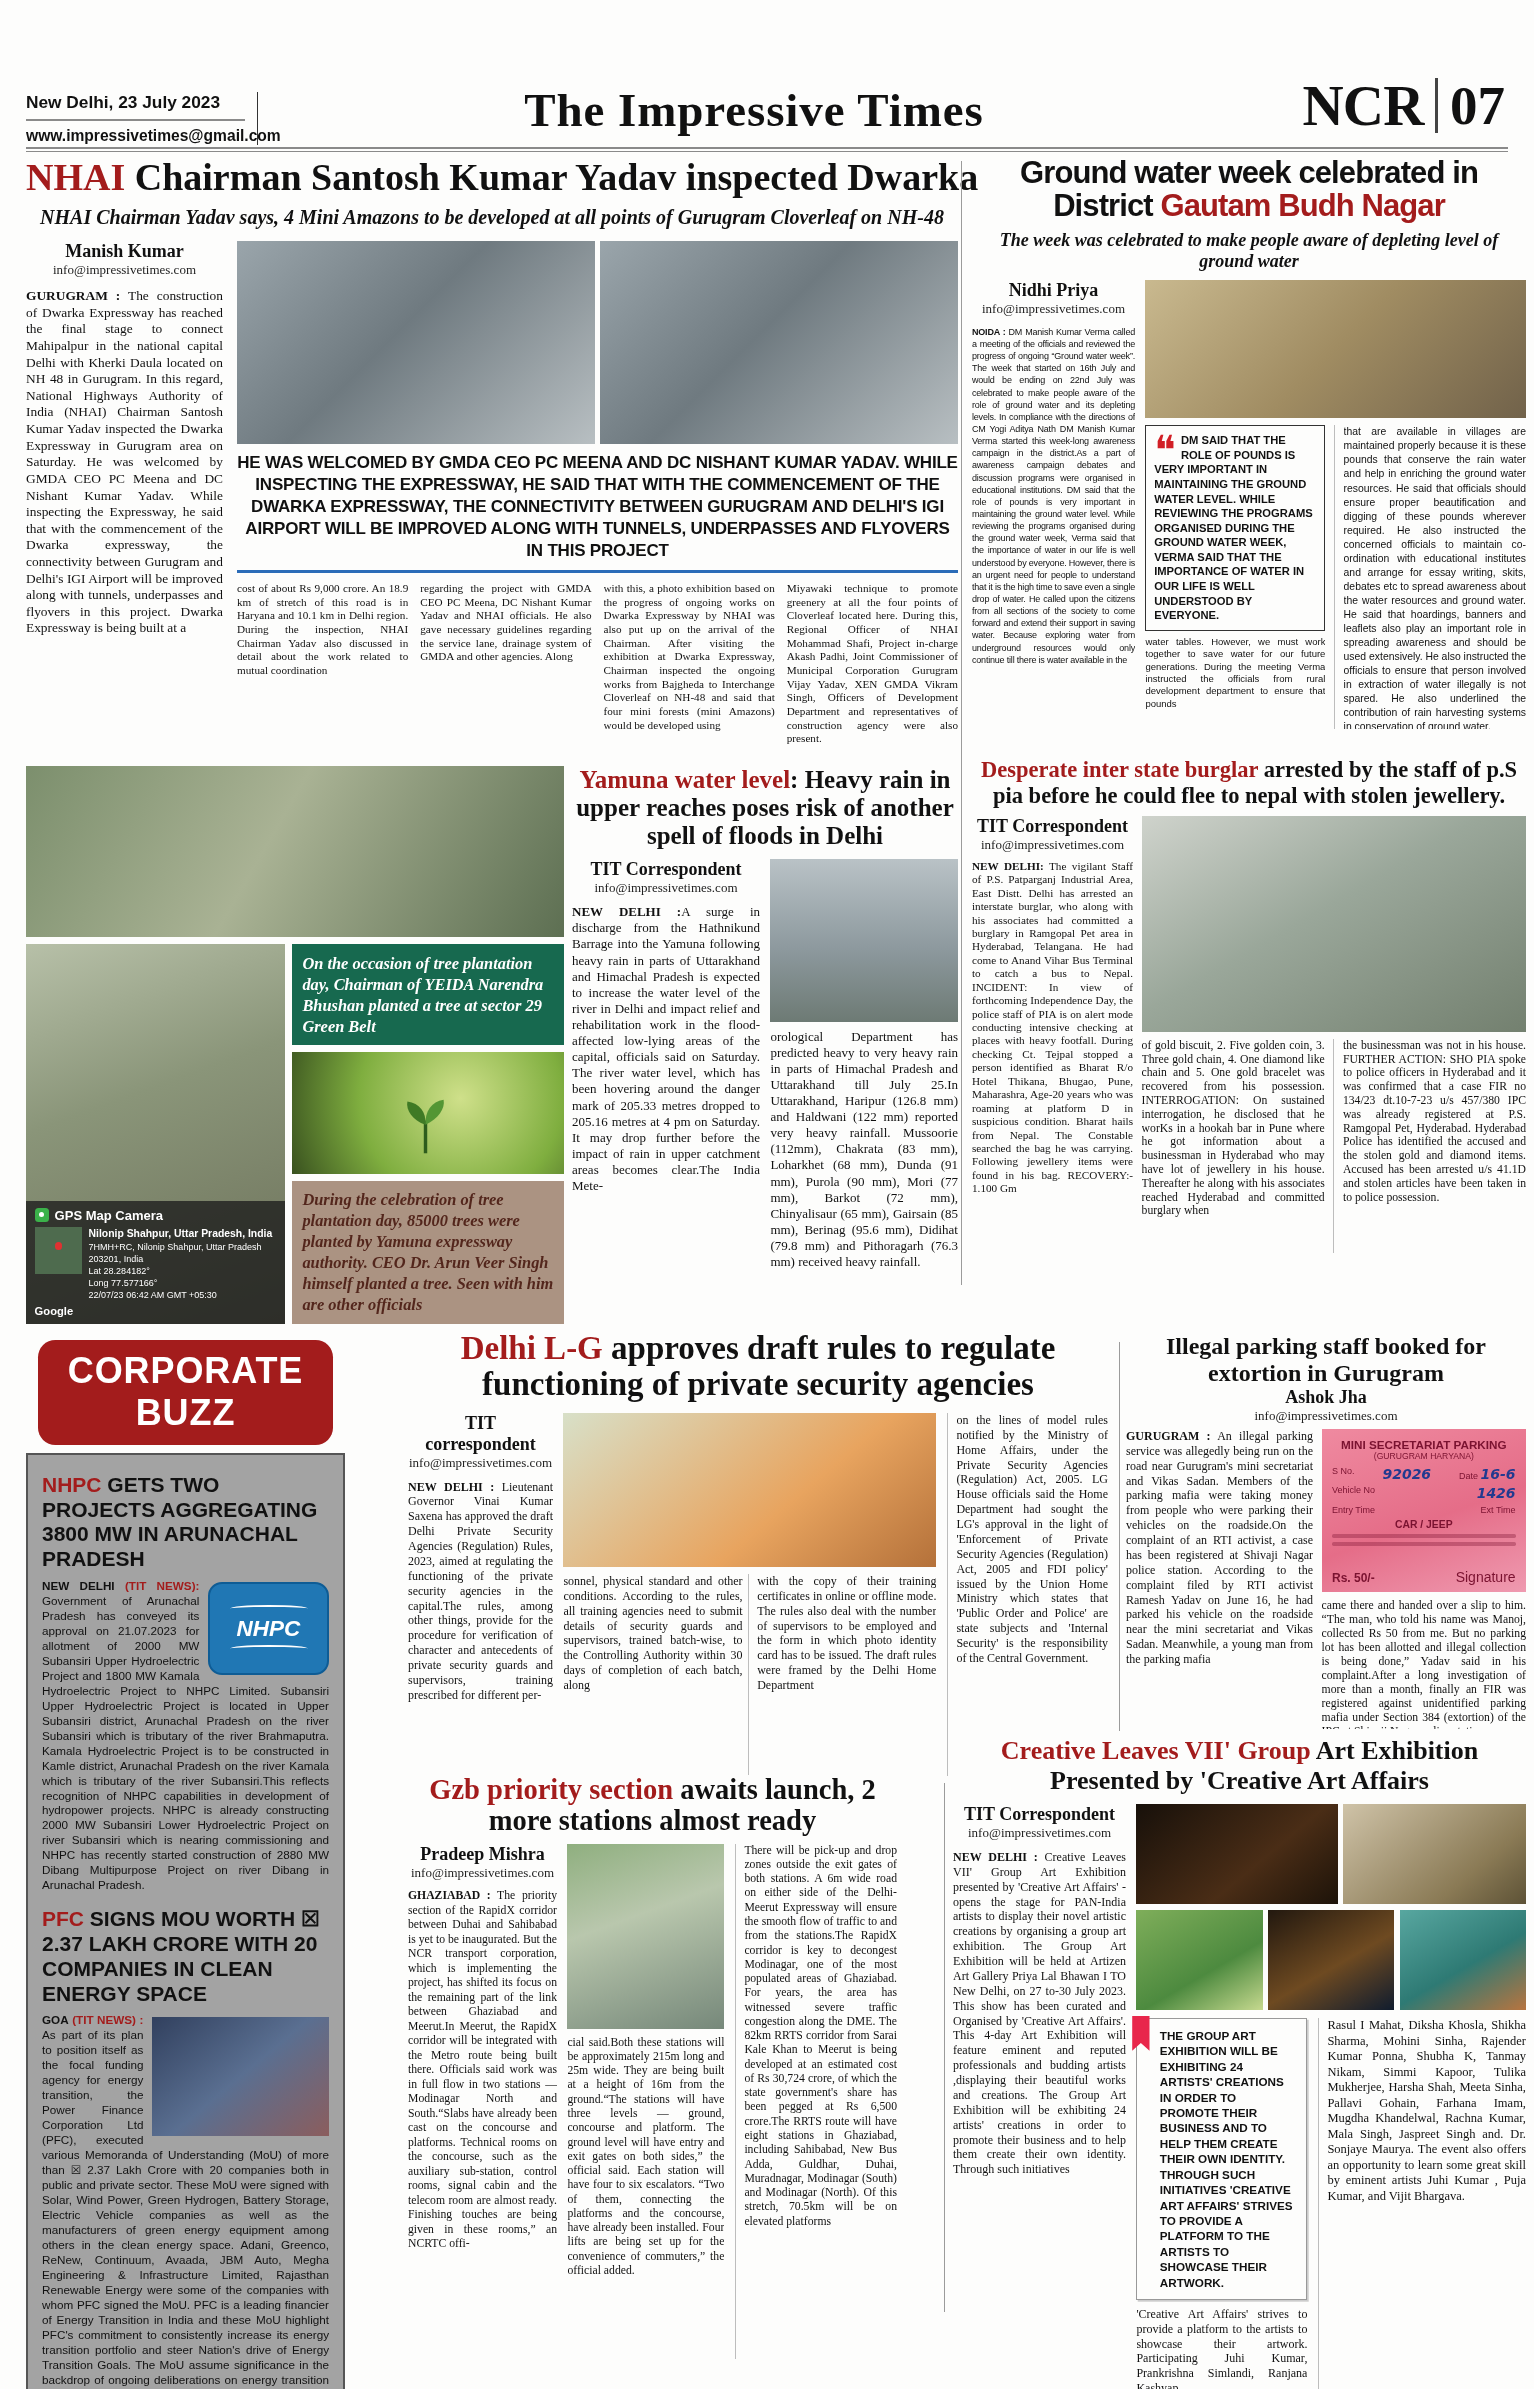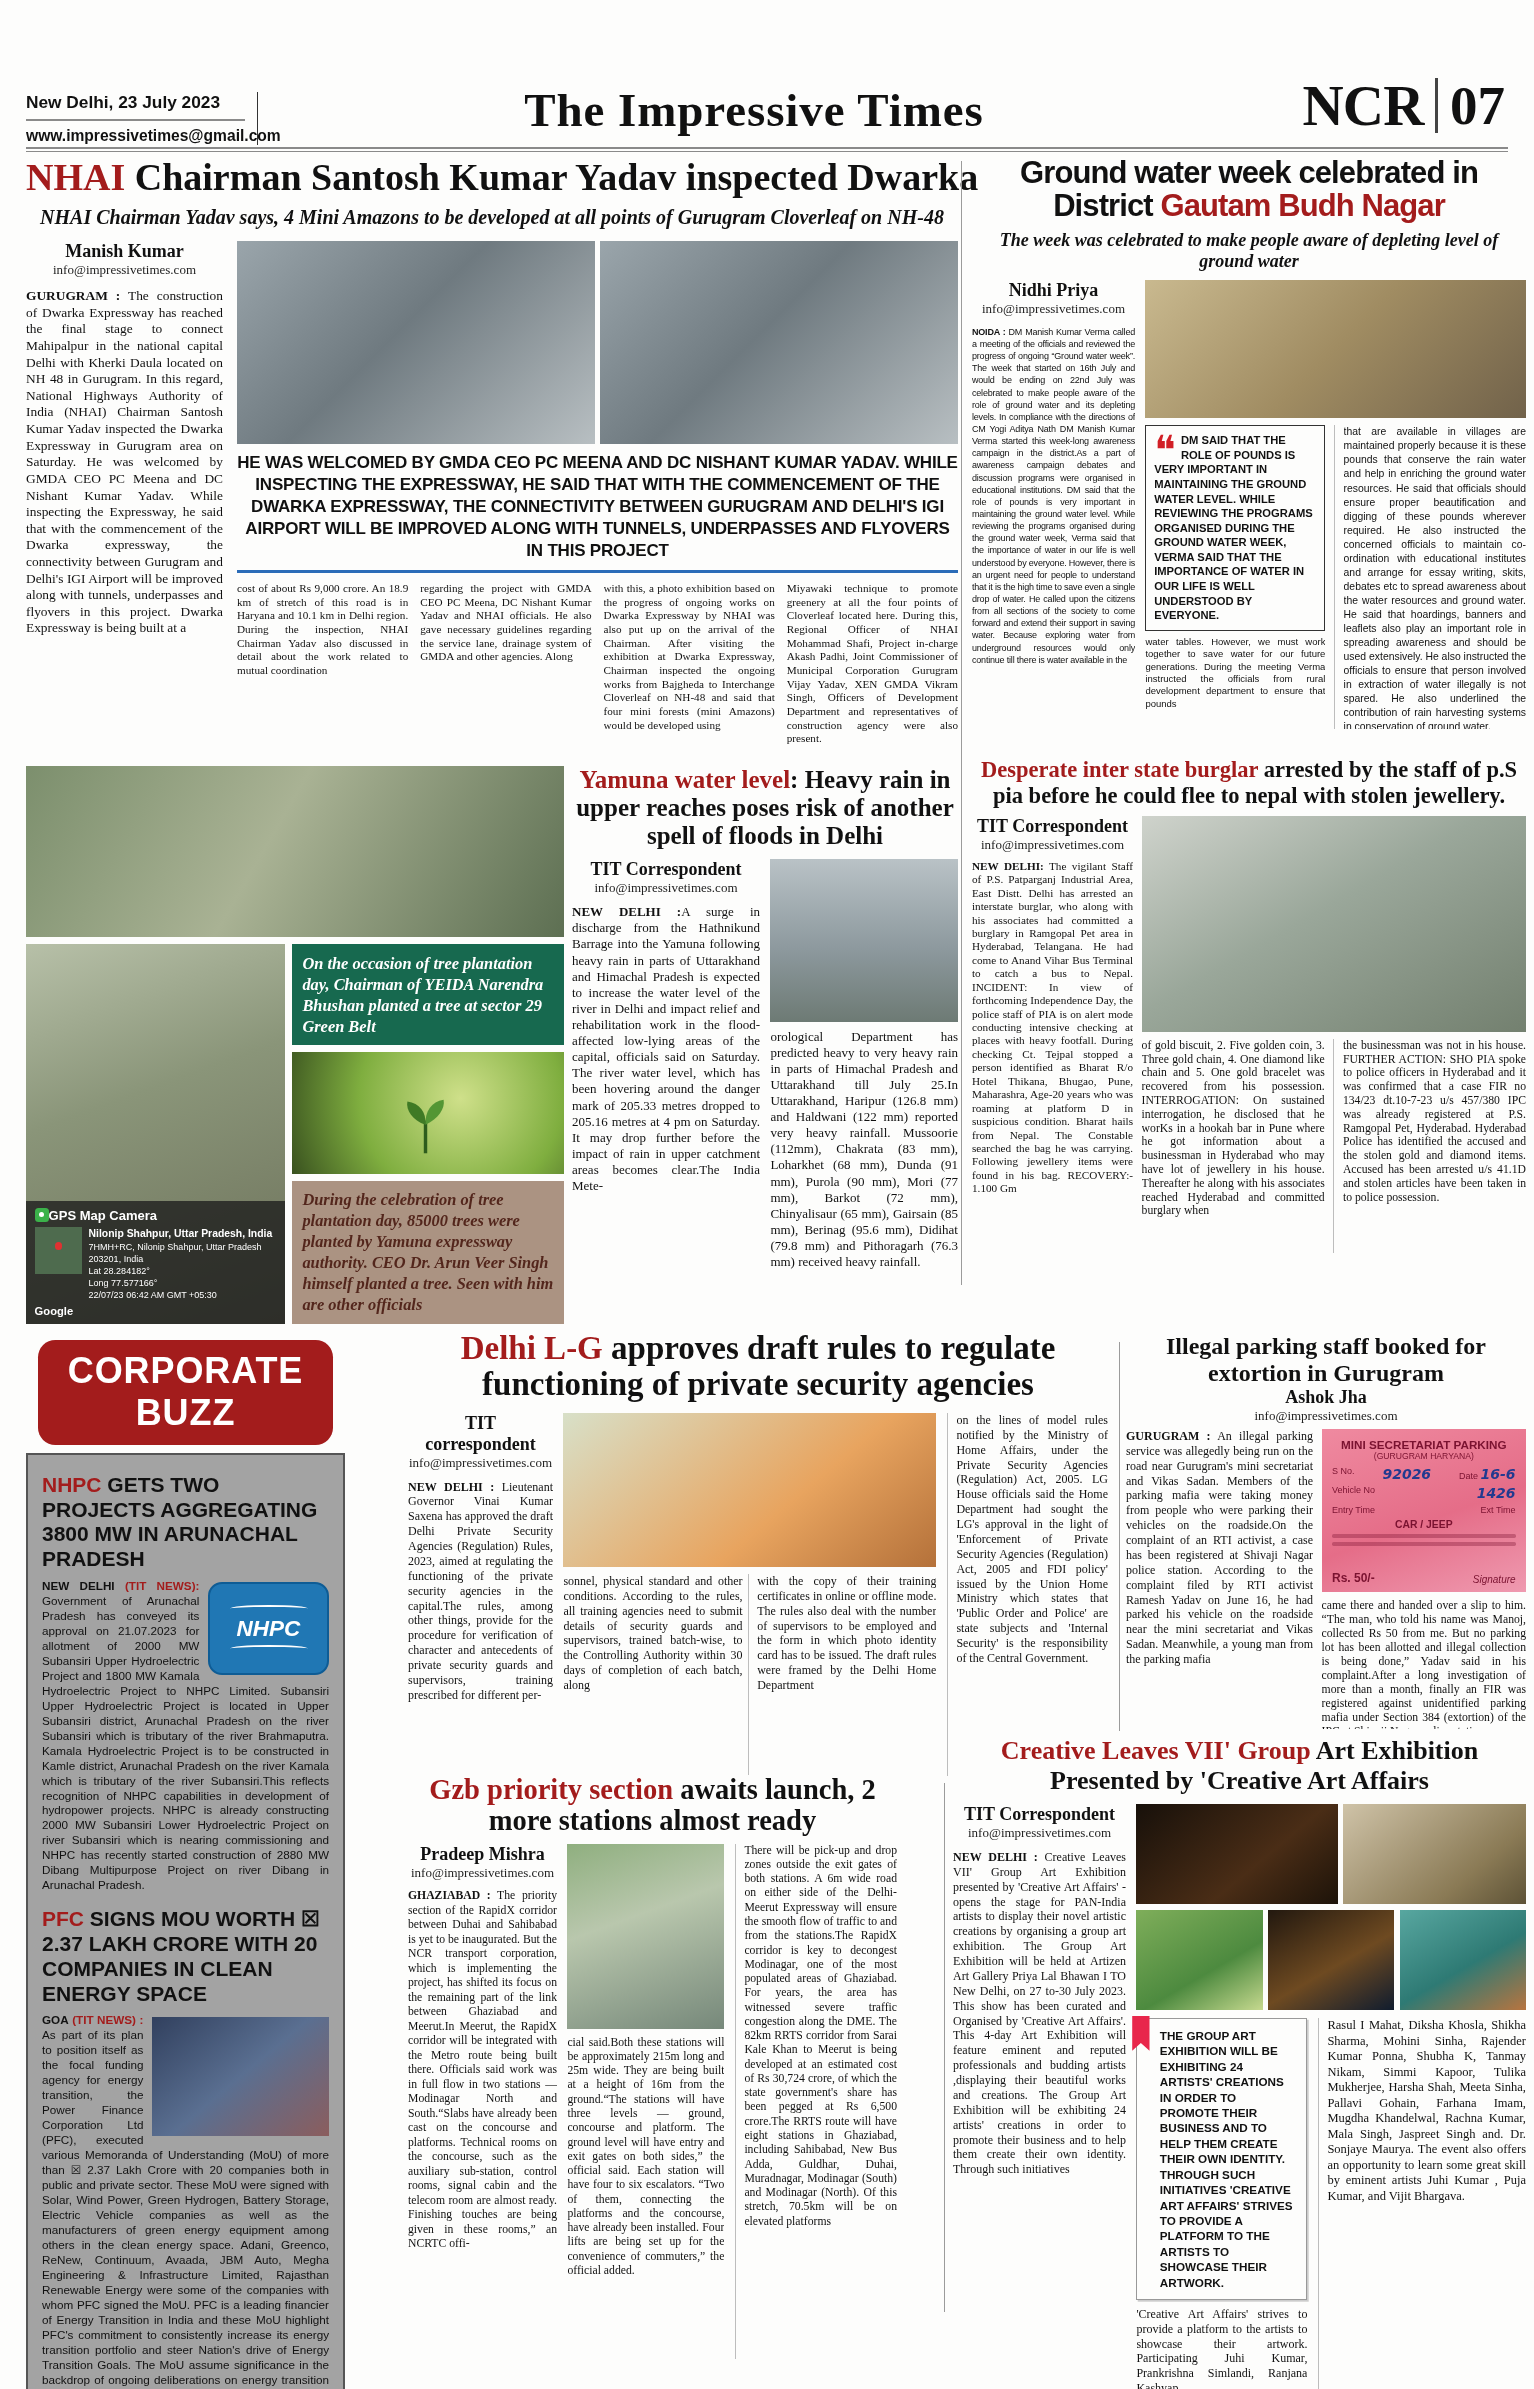--- a/index.html
+++ b/index.html
@@ -45,21 +45,21 @@
   .blueline { height:3.5px; background:#2b6cb8; margin:7.8px 0 8.6px; }
   .cols4 { display:flex; gap:12px; }
   .cols4 .j { flex:1; font-size:11.2px; line-height:1.22; height:163px; }
 
   
   .sec-collage { left:26px; top:766px; width:538px; height:560px; }
   .strip { height:171px; background:linear-gradient(120deg,#7c8f6d,#a9b294 45%,#5d6f52); }
   .c-row { display:flex; gap:7px; margin-top:7px; height:380px; }
   .portrait { width:259px; position:relative; background:linear-gradient(160deg,#b7c0a8,#8a9579 40%,#6b6f58); }
   .gps { position:absolute; left:0; right:0; bottom:0; background:rgba(28,28,28,.78); color:#fff; padding:7px 8.6px; }
-  .gps-head { display:flex; align-items:flex-start; font:bold 13px "Liberation Sans", sans-serif; margin-bottom:3.5px; }
+  .gps-head { display:flex; align-items:flex-start; gap:6px; font:bold 13px "Liberation Sans", sans-serif; margin-bottom:3.5px; }
   .gps-ico { width:14px; height:14px; border-radius:3.5px; background:#3bb24a; display:inline-block; position:relative; }
   .gps-ico::after { content:""; position:absolute; left:4.3px; top:3.5px; width:5.2px; height:5.2px; border-radius:50%; background:#fff; }
   .gps-row { display:flex; gap:7px; }
   .gps-map { width:47px; height:47px; background:#4e6b4e; position:relative; flex:none; }
   .gps-map::after { content:""; position:absolute; left:20px; top:15.6px; width:7.8px; height:7.8px; border-radius:50%; background:#e03131; }
   .gps-lines { font:9px "Liberation Sans", sans-serif; line-height:1.35; }
   .gps-lines .b1 { font-weight:bold; font-size:10.4px; }
   .gps-brand { font:bold 11.2px "Liberation Sans", sans-serif; margin-top:3.5px; }
   .c-right { flex:1; display:flex; flex-direction:column; gap:7px; }
   .green-box { background:#17694f; color:#fff; font:bold italic 16.4px "Liberation Serif", serif; padding:8.6px 10.4px; line-height:1.28; }
@@ -139,21 +139,21 @@
   .park-r .j { margin-top:7px; font-size:11.7px; line-height:1.2; height:130px; }
   .ticket { height:163px; background:linear-gradient(160deg,#ef8aa0,#e56d88 55%,#ef9ab0); color:#7a1230; font-family:"Liberation Sans", sans-serif; padding:8.6px 10.4px; position:relative; }
   .tk-head { font-weight:bold; font-size:11.7px; text-align:center; }
   .tk-sub { font-size:8.6px; text-align:center; margin-bottom:5.2px; }
   .tk-row { display:flex; justify-content:space-between; font-size:9px; margin-top:3.5px; }
   .tk-hand { color:#223a8f; font:bold italic 14px "DejaVu Sans", sans-serif; }
   .tk-class { text-align:center; font-weight:bold; font-size:10.4px; margin-top:4.3px; }
   .tk-fine { height:3.5px; background:rgba(122,18,48,.35); margin-top:4.3px; border-radius:1.7px; }
   .tk-bottom { position:absolute; left:10.4px; right:10.4px; bottom:7px; display:flex; justify-content:space-between; align-items:flex-end; }
   .tk-price { font-weight:bold; font-size:12px; }
-  .tk-sign { font-size:10px;font-style:italic; }
+  .tk-sign { font-size:14px; }
 
   
   .sec-gzb { left:408px; top:1774px; width:489px; height:571px; }
   .gzb-h { font-size:28.5px; line-height:1.1; }
   .gzb-body { display:flex; gap:10.4px; margin-top:7px; }
   .gzb-a { width:149px; flex:none; }
   .gzb-a .j { margin-top:8.6px; font-size:11.7px; height:467px; }
   .gzb-b { width:157px; flex:none; }
   .gzb-b .ph { height:185px; background:linear-gradient(160deg,#8faf7f,#b9c7ad 40%,#76887a); }
   .gzb-b .j { margin-top:7px; font-size:11.7px; line-height:1.22; height:318px; }

